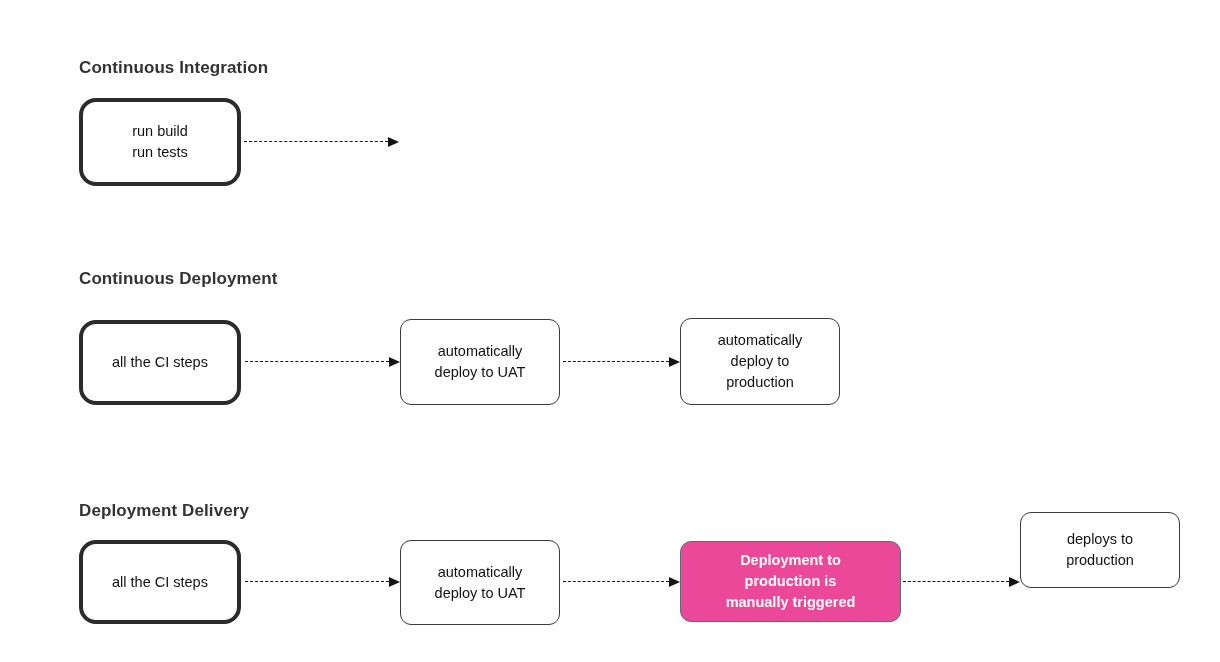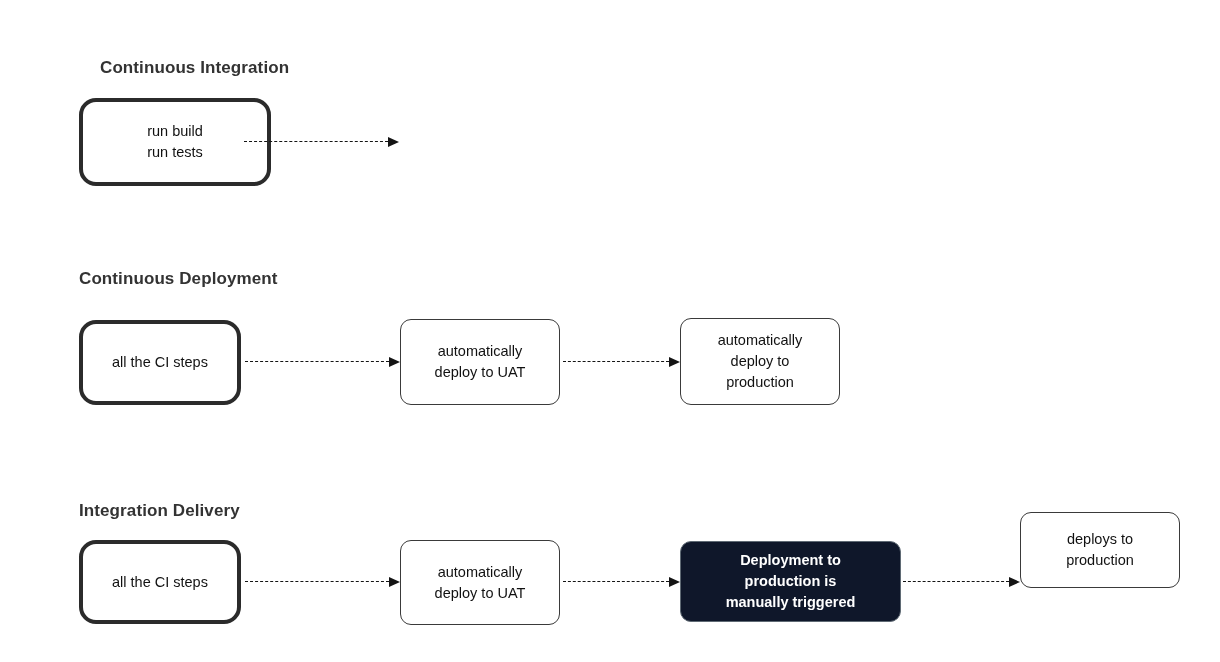--- a/index.html
+++ b/index.html
@@ -50,21 +50,21 @@
     border: 4px solid #2b2b2b;
     border-radius: 17px;
   }
   .node.thin {
     border: 1.4px solid #3a3a3a;
     border-radius: 11px;
   }
   .node.filled {
     border: 1.4px solid #5f6a74;
     border-radius: 11px;
-    background: #0f172a;
+    background: #ec4899;
     color: #ffffff;
     font-weight: bold;
     font-size: 14.5px;
   }
   .node .label {
     display: block;
     width: 100%;
     white-space: pre-line;
   }
   .connector {
@@ -87,23 +87,23 @@
     border-top: 5.5px solid transparent;
     border-bottom: 5.5px solid transparent;
     border-left: 11px solid #141414;
   }
 </style>
 </head>
 <body>
 
 <div id="canvas">
 
-  <div class="section-title" style="left:79px; top:58px;margin-left:21px;">Continuous Integration</div>
+  <div class="section-title" style="left:79px; top:58px;">Continuous Integration</div>
 
-  <div class="node thick" style="left:79px; top:98px; width:192px; height:88px;">
+  <div class="node thick" style="left:79px; top:98px; width:162px; height:88px;">
     <span class="label">run build
 run tests</span>
   </div>
 
   <div class="connector" style="left:244px; top:134px; width:155px;">
     <div class="line" style="width:144px;"></div>
     <div class="head" style="left:144px;"></div>
   </div>
 
 
@@ -127,21 +127,21 @@
     <div class="line" style="width:106px;"></div>
     <div class="head" style="left:106px;"></div>
   </div>
 
   <div class="node thin" style="left:680px; top:318px; width:160px; height:87px;">
     <span class="label">automatically
 deploy to
 production</span>
   </div>
 
-  <div class="section-title" style="left:79px; top:501px;">Integration Delivery</div>
+  <div class="section-title" style="left:79px; top:501px;">Deployment Delivery</div>
 
   <div class="node thick" style="left:79px; top:540px; width:162px; height:84px;">
     <span class="label">all the CI steps</span>
   </div>
 
   <div class="connector" style="left:245px; top:574px; width:155px;">
     <div class="line" style="width:144px;"></div>
     <div class="head" style="left:144px;"></div>
   </div>
 

